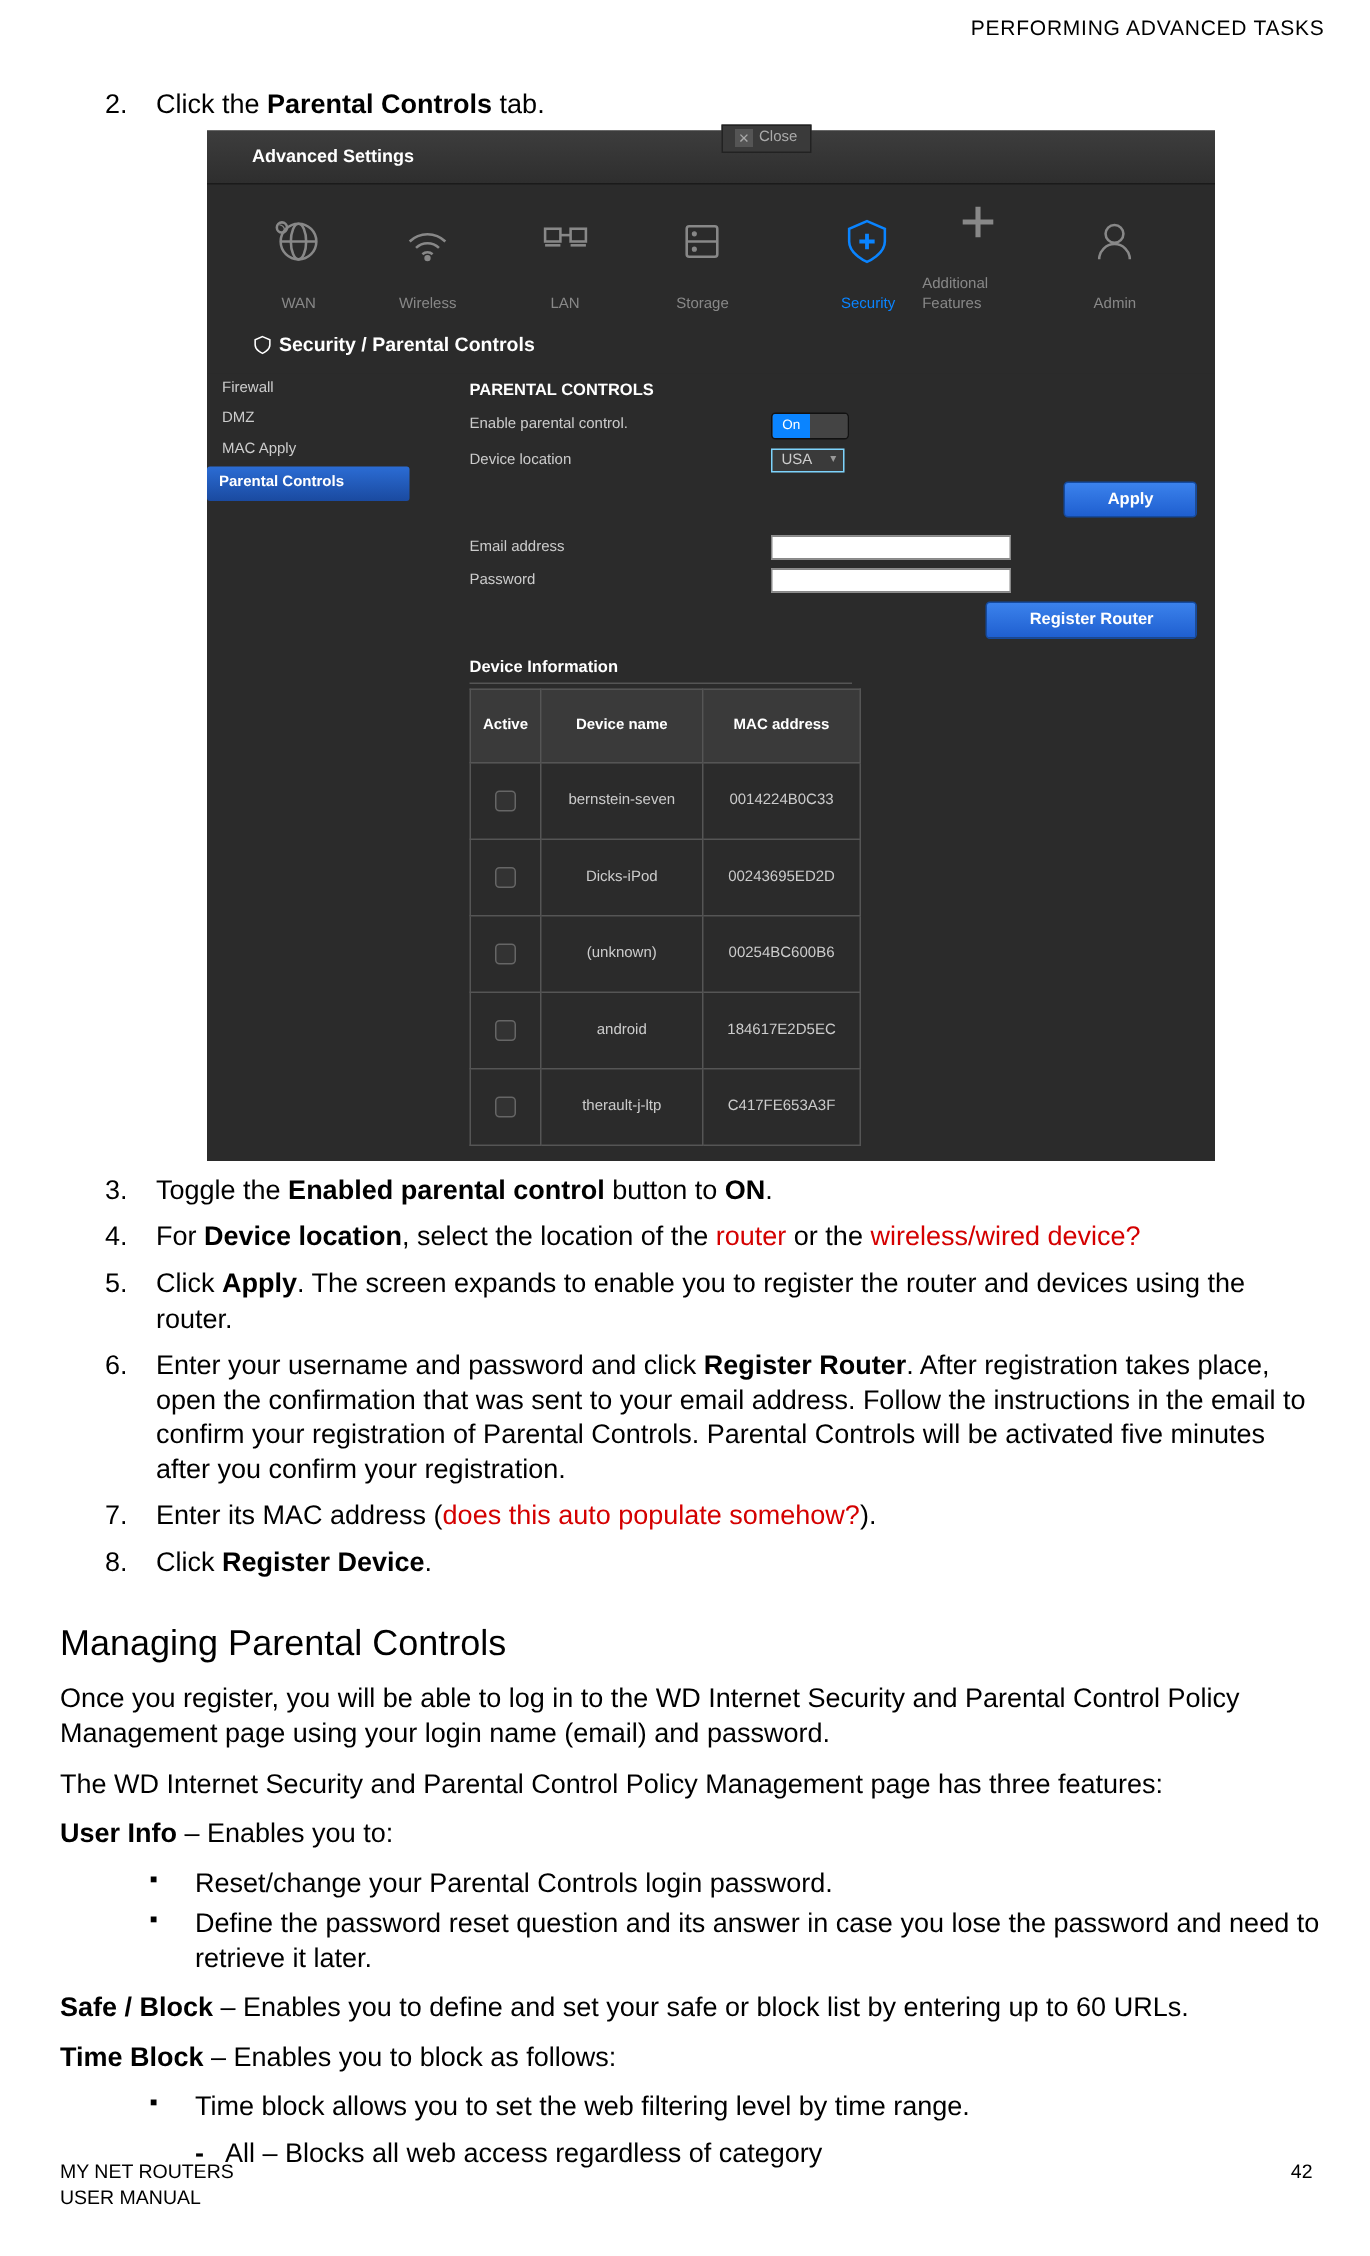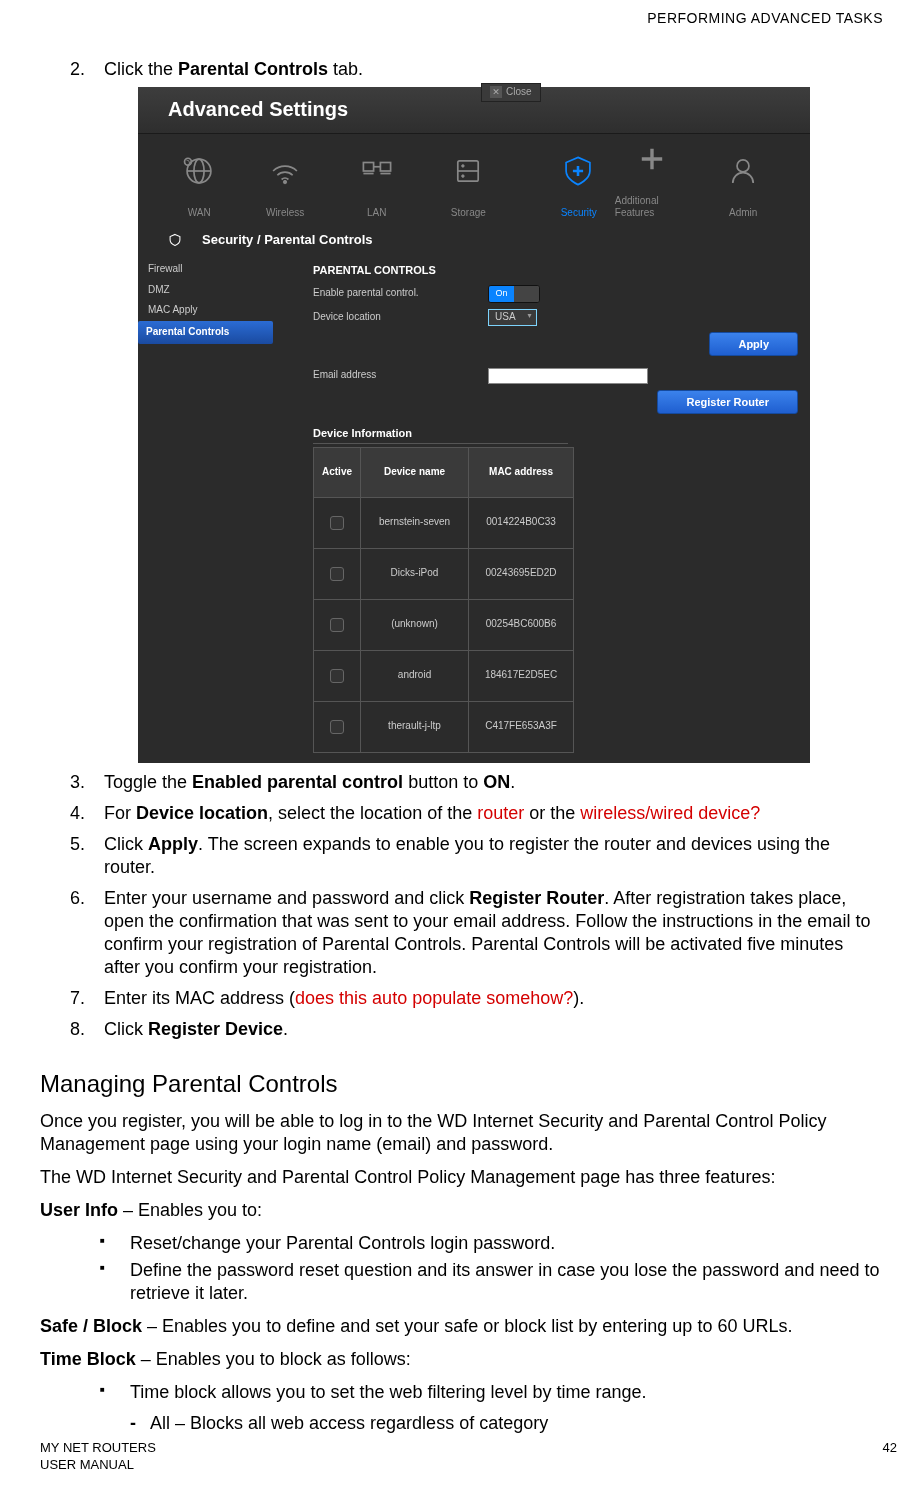--- a/index.html
+++ b/index.html
@@ -25,59 +25,59 @@
   .para { margin-bottom: 10px; }
 
   .bullets { padding-left: 60px; margin-bottom: 10px; }
   .bullets .bitem { position: relative; padding-left: 30px; margin-bottom: 4px; }
   .bullets .bitem::before { content: "■"; position: absolute; left: 0; top: 4px; font-size: 8px; }
 
   .sublist { padding-left: 30px; margin-top: 8px; }
   .sublist .sitem { position: relative; padding-left: 20px; margin-bottom: 4px; }
   .sublist .sitem::before { content: "-"; position: absolute; left: 0; top: 0; font-weight: bold; }
 
-  .footer { position: absolute; bottom: 30px; left: 40px; right: 16px; display: flex; justify-content: space-between; font-size: 13px; }
+  .footer { position: absolute; bottom: 30px; left: 40px; right: 38px; display: flex; justify-content: space-between; font-size: 13px; }
   .footer .left { line-height: 1.3; }
 
   
   .shot-wrap { margin: 6px 0 8px 34px; }
   .shot {
     width: 672px; background: #2b2b2b; color: #ddd; font-size: 11px;
     font-family: Helvetica, Arial, sans-serif;
     position: relative;
   }
   .shot-close {
     position: absolute; top: -4px; left: 343px; background: #3a3a3a;
     color: #aaa; font-size: 10px; padding: 2px 8px; display: flex; align-items: center;
     gap: 4px; border: 1px solid #222;
   }
   .shot-close .x { background: #555; width: 12px; height: 12px; display: inline-flex; align-items: center; justify-content: center; font-size: 9px; }
 
-  .titlebar { background: linear-gradient(#3d3d3d,#2e2e2e); padding: 10px 30px; font-size: 20px; font-weight: bold; color: #fff; border-bottom: 1px solid #1a1a1a; }
+  .titlebar { background: linear-gradient(#3d3d3d,#2e2e2e); padding: 10px 30px; font-size: 12px; font-weight: bold; color: #fff; border-bottom: 1px solid #1a1a1a; }
 
   .iconrow { display: flex; align-items: flex-end; padding: 6px 30px 6px 30px; gap: 18px; }
   .ic { display: flex; flex-direction: column; align-items: center; gap: 17px; color: #888; font-size: 10px; width: 78px;}
   .ic.wan { width: 66px;}
   .ic.sec { color: #0a84ff; align-items: flex-end; }
   .ic .gl { width: 38px; height: 38px; display: flex; align-items: center; justify-content: center; }
   .ic svg { stroke: #888; fill: #888; }
   .ic.sec svg { stroke: #0a84ff; fill: #0a84ff; }
 
-  .crumb { padding: 6px 30px 10px 30px; display: flex; align-items: center; gap: 20px; color: #fff; font-weight: bold; font-size: 13px; }
+  .crumb { padding: 6px 30px 10px 30px; display: flex; align-items: center; gap: 4px; color: #fff; font-weight: bold; font-size: 13px; }
   .crumb .shield { width: 14px; height: 14px; }
 
   .panel-body { display: flex; background: #2b2b2b; }
   .sidenav { width: 135px; padding-top: 0; }
   .sn-item { padding: 4px 6px 4px 10px; font-size: 10px; color: #ccc; border: none; min-height: 18px; display:flex; align-items:center;}
   .sn-item.active { background: linear-gradient(#2b6cd4,#1a4aa0); color: #fff; font-weight: bold; border-radius: 2px; padding: 5px 8px; }
 
   .content { flex: 1; padding: 0 12px 10px 40px; color: #ccc; }
   .section-hdr { font-size: 11px; font-weight: bold; color: #fff; padding: 4px 0 8px 0;}
   .row { display: flex; align-items: center; margin-bottom: 6px; }
-  .row .lbl { width: 175px; font-size: 10px; color: #ccc; }
+  .row .lbl { width: 201px; font-size: 10px; color: #ccc; }
   .toggle { display: inline-flex; width: 52px; height: 18px; background: #555; border-radius: 3px; overflow: hidden; border:1px solid #111;}
   .toggle .on { flex:1; background: #0a84ff; color: #fff; font-size: 9px; display:flex; align-items:center; justify-content:center;}
   .toggle .off { flex:1; background: #444; }
   .sel { background: #3a3a3a; border: 1px solid #7dd3fc; color: #ccc; font-size: 10px; padding: 1px 20px 1px 6px; position: relative; }
   .sel::after { content: "▾"; position: absolute; right: 4px; top: 1px; font-size: 8px; color: #999;}
   .txtfield { width: 160px; height: 16px; background: #fff; border: 1px solid #888; }
 
   .btnrow { display: flex; justify-content: flex-end; margin: 4px 0 12px 0; }
   .btn { background: linear-gradient(#3b82ec,#1f5fd0); color: #fff; font-size: 11px; padding: 4px 28px; border-radius: 3px; border: 1px solid #154a9e; font-weight: bold;}
 
@@ -211,20 +211,24 @@
               <div class="sel">USA</div>
             </div>
             <div class="btnrow">
                 <div class="btn">Apply</div>
               </div>
 
             <div class="row">
               <div class="lbl">Email address</div>
               <div class="txtfield"></div>
             </div>
+            <div class="row">
+              <div class="lbl">Password</div>
+              <div class="txtfield"></div>
+            </div>
             <div class="btnrow">
                 <div class="btn">Register Router</div>
               </div>
 
             <div class="devinfo-hdr">Device Information</div>
             <table class="dtable">
               <thead>
                   <tr>
                 <th>Active</th>
                 <th>Device name</th>

